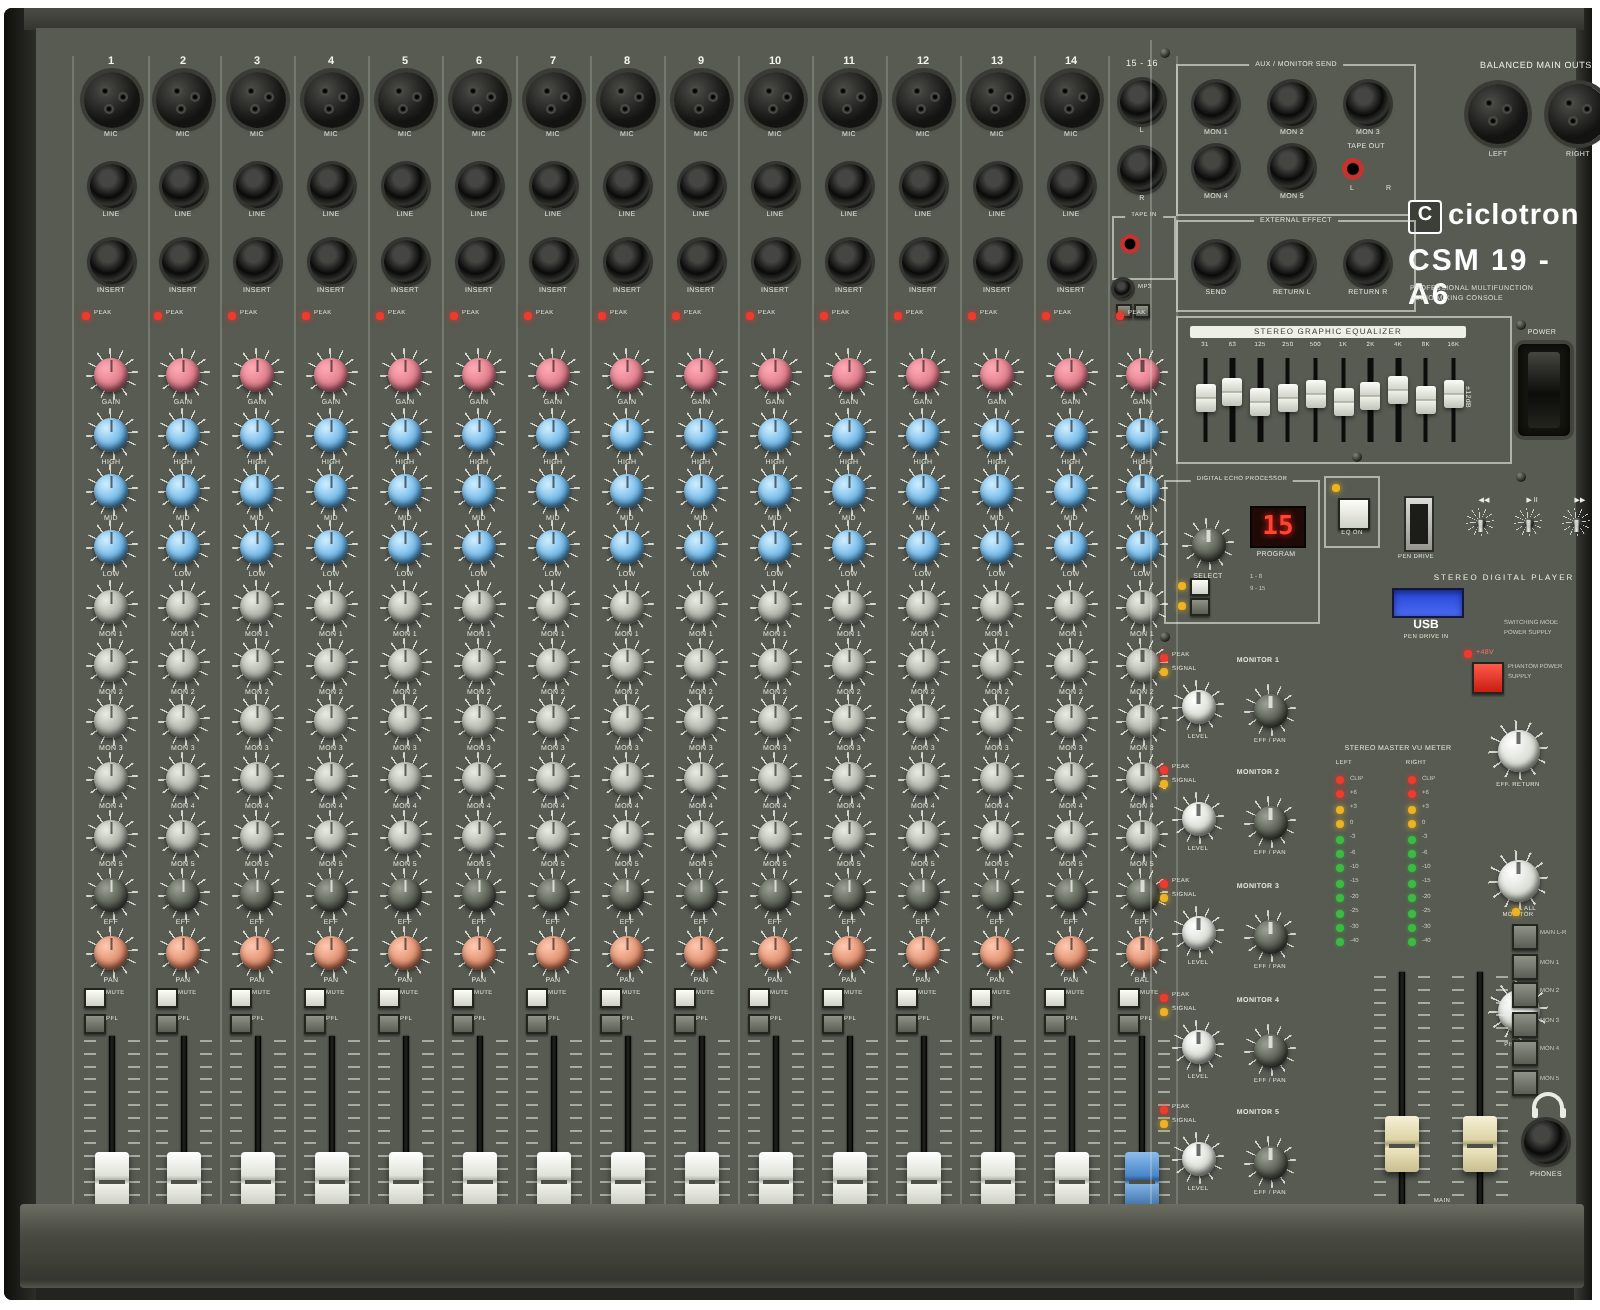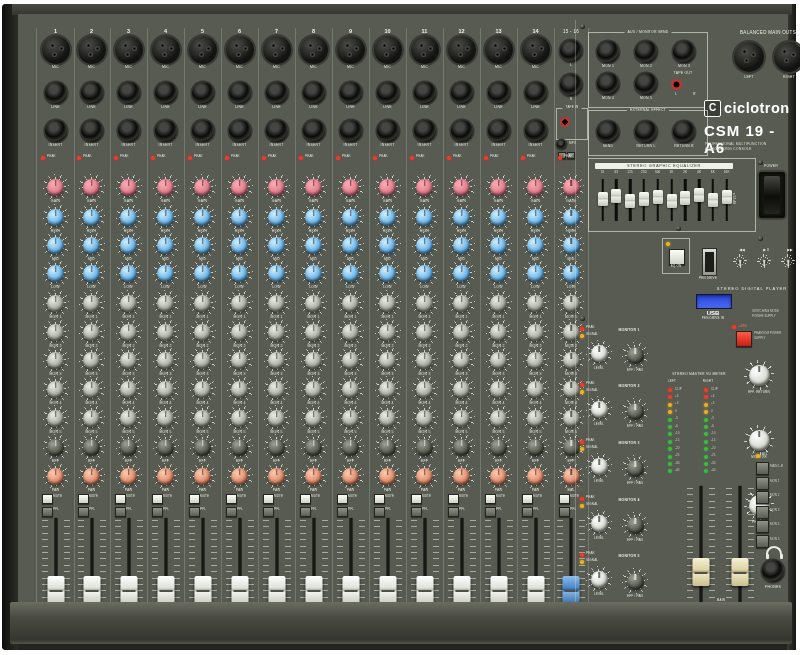--- a/index.html
+++ b/index.html
@@ -1227,20 +1227,35 @@
               <div class="tr"></div>
               <div class="cap" style="top: 13px;"></div>
             </div>
           </div>
         <div class="t3 abs" style="left:147px;top:34px;transform:rotate(90deg);transform-origin:left top;">±12dB</div>
       </div>
 
       <div class="t3 abs ctr" style="left:180px;top:150px;width:30px;">POWER</div>
       <div class="powersw" style="left:183px;top:158px;"></div>
 
+      <div class="obox" style="left:6px;top:226px;width:76px;height:70px;">
+        <div class="btitle t3" style="font-size:3px;">DIGITAL ECHO PROCESSOR</div>
+        <div class="knob dark" style="left:8px;top:18px;">
+            <div class="kcap"></div>
+          </div>
+        <div class="t3 abs ctr" style="left:8px;top:45px;width:26px;">SELECT</div>
+        <div class="seg7" style="left:42px;top:12px;width:26px;height:19px;font-size:13px;line-height:19px;">15</div>
+        <div class="t3 abs ctr" style="left:40px;top:34px;width:30px;">PROGRAM</div>
+        <div class="led lyel" style="left:6px;top:50px;width:3.5px;height:3.5px;"></div>
+        <div class="sqbtn" style="left:12px;top:48px;width:8px;height:7px;"></div>
+        <div class="led lyel" style="left:6px;top:60px;width:3.5px;height:3.5px;"></div>
+        <div class="sqbtn darkb" style="left:12px;top:58px;width:8px;height:7px;"></div>
+        <div class="t3d abs" style="left:42px;top:46px;font-size:3px;">1 - 8</div>
+        <div class="t3d abs" style="left:42px;top:52px;font-size:3px;">9 - 15</div>
+      </div>
 
       <div class="obox" style="left:86px;top:224px;width:26px;height:34px;">
         <div class="led lyel" style="left:3px;top:3px;width:3.5px;height:3.5px;"></div>
         <div class="sqbtn" style="left:6px;top:10px;width:14px;height:14px;"></div>
         <div class="t3 abs ctr" style="left:0;top:26px;width:26px;font-size:3px;">EQ ON</div>
       </div>
 
       <div class="usb" style="left:126px;top:234px;"></div>
       <div class="t3 abs ctr" style="left:114px;top:263px;width:36px;font-size:3px;">PEN DRIVE</div>
       <div id="playerbtns">

